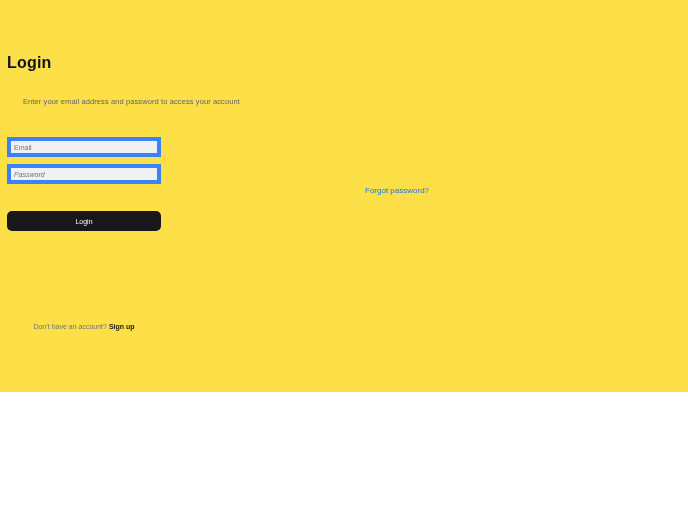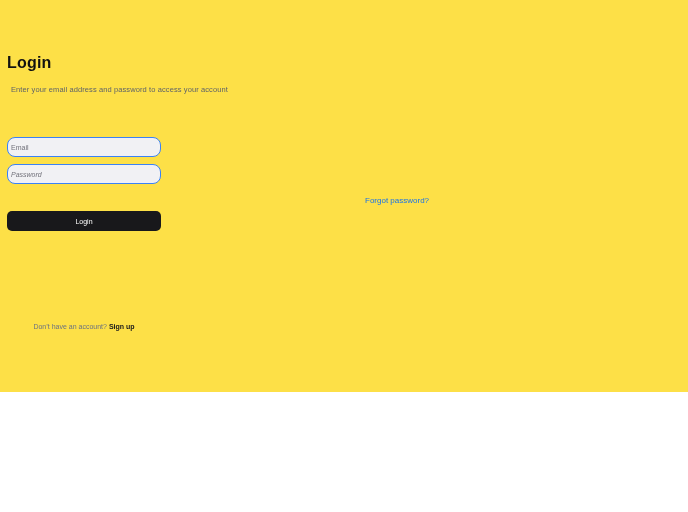--- a/index.html
+++ b/index.html
@@ -23,52 +23,52 @@
     margin: 0;
     font-size: 16px;
     font-weight: 700;
     color: #111111;
     letter-spacing: 0.2px;
   }
   .page-subtitle {
     position: absolute;
     left: 7px;
     top: 81px;
-    margin: 4px;
+    margin: 16px;
     font-size: 7.5px;
     font-weight: 400;
     color: #5f6368;
     letter-spacing: 0.1px;
     white-space: nowrap;
   }
   .text-field {
     position: absolute;
     left: 7px;
     width: 154px;
     height: 20px;
     box-sizing: border-box;
-    border: 1px solid #3b82f6;
-    border-radius: 8px;
+    border: 4px solid #3b82f6;
+    border-radius: 0;
     background: #f1f1f4;
     font-family: inherit;
     font-size: 7px;
     color: #18181b;
     padding: 0 3px;
     outline: none;
   }
   .text-field::placeholder {
     color: #71717a;
     opacity: 1;
   }
   .email-field   { top: 137px; }
   .password-field{ top: 164px; font-style: italic; }
   .forgot-link {
     position: absolute;
     left: 365px;
-    top: 196px;
+    top: 186px;
     font-size: 8px;
     font-weight: 500;
     color: #1a73e8;
     text-decoration: none;
     white-space: nowrap;
     cursor: pointer;
   }
   .login-button {
     position: absolute;
     left: 7px;

